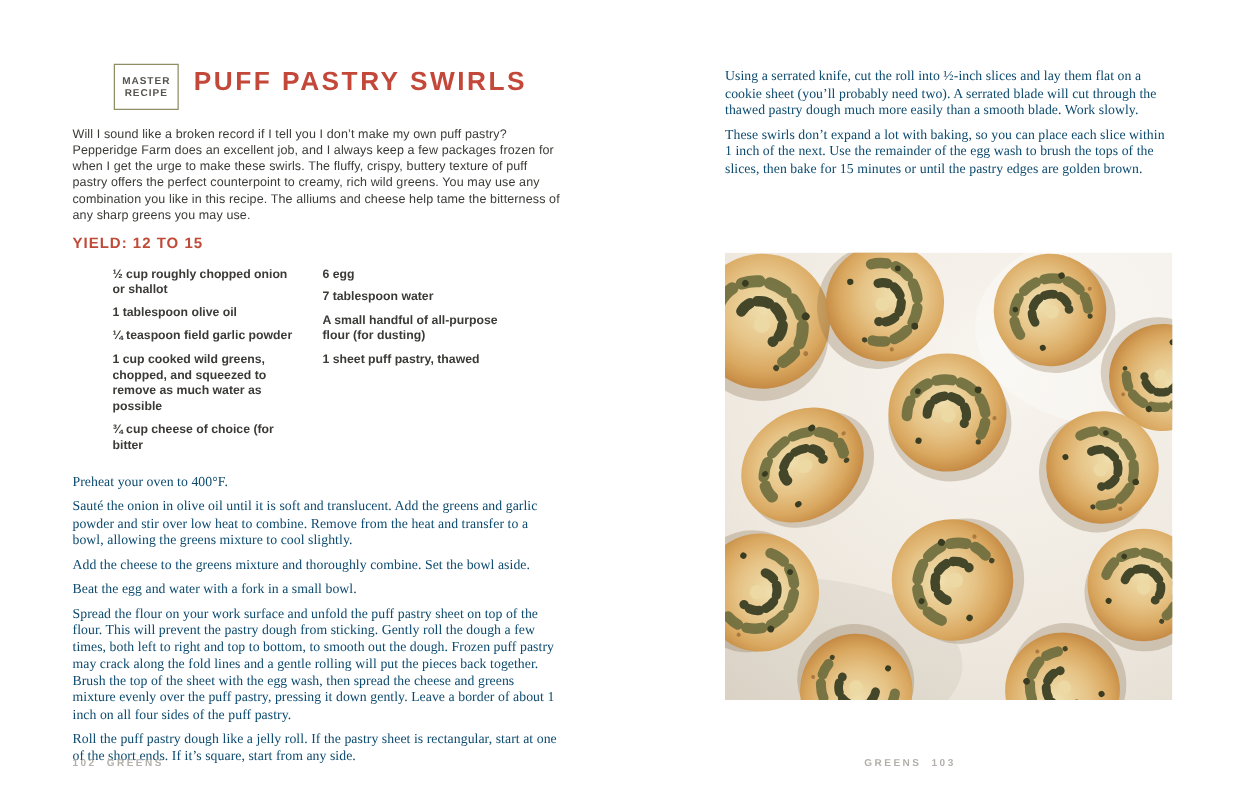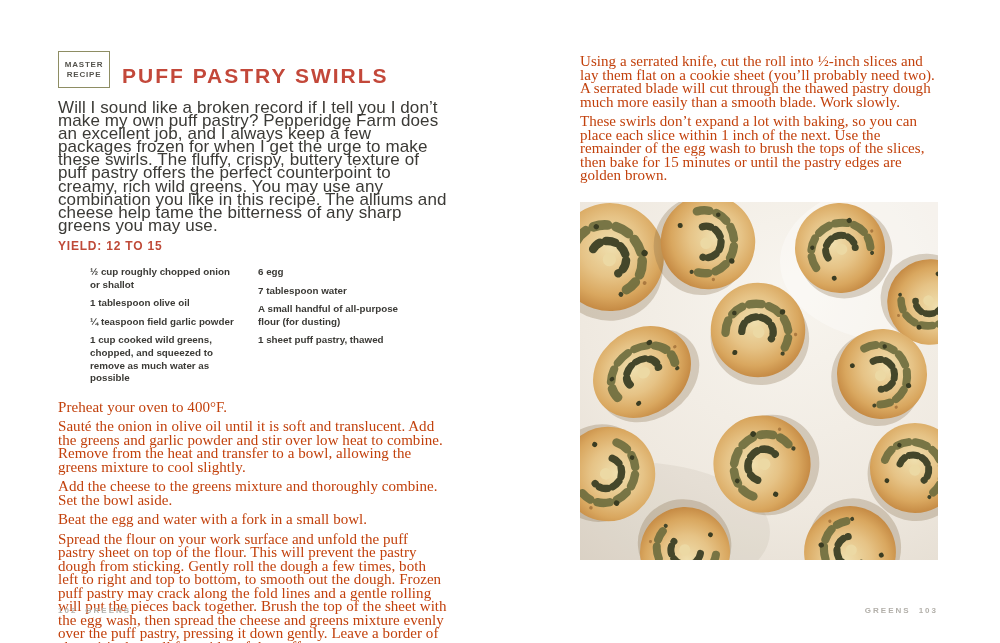--- a/index.html
+++ b/index.html
@@ -4,66 +4,66 @@
 <style>
   * { margin:0; padding:0; box-sizing:border-box; }
   html,body { background:#ffffff; }
   .spread {
     position:relative; width:1000px; height:643px;
     background:#ffffff; overflow:hidden;
     font-family:"Liberation Sans", sans-serif;
   }
   
   .left-page { position:absolute; left:58px; top:48px; width:390px; }
-  .recipe-header { display:flex; align-items:flex-end; }
+  .recipe-header { display:flex; align-items:flex-start;margin-left:33px; }
   .badge {
     width:52px; height:37px; border:1.5px solid #8e8d63;
     display:flex; flex-direction:column; align-items:center; justify-content:center;
     margin-top:3px; flex:0 0 auto;
   }
   .badge span {
     font-size:8px; font-weight:bold; letter-spacing:0.8px; color:#55544e; line-height:10px;
   }
   .title {
     font-size:21px; font-weight:bold; letter-spacing:2px; color:#c3483a;
     margin-left:12px; padding-top:6px; white-space:nowrap;
   }
   .intro {
-    margin-top:13px; font-size:17px; line-height:13.1px; color:#3b3a36;
+    margin-top:13px; font-size:10px; line-height:13.1px; color:#3b3a36;
     letter-spacing:0.1px;
   }
   .yield {
     margin-top:7px; font-size:12px; font-weight:bold; letter-spacing:0.8px; color:#bf4a38;
   }
   .ingredients { display:flex; margin:13px 0 0 32px; }
   .ing-col1 { width:152px; margin-right:16px; }
   .ing-col2 { width:150px; }
   .ingredients p {
     font-size:9.8px; font-weight:bold; color:#3b3a36; line-height:12.6px; margin-bottom:6px;
   }
   .steps { margin-top:10px; font-family:"Liberation Serif", serif; }
   .steps p {
-    font-size:15px; line-height:13.5px; color:#c2410c; margin-bottom:6px;
+    font-size:11px; line-height:13.5px; color:#0c4a6e; margin-bottom:6px;
     letter-spacing:0.05px;
   }
   
   .right-page { position:absolute; left:580px; top:55px; width:360px; }
   .right-page .steps { margin-top:0; }
   .photo {
     position:absolute; left:580px; top:202px; width:358px; height:358px;
     overflow:hidden;
   }
   .photo svg { display:block; }
   
   .footer {
     position:absolute; top:606px; font-size:8px; font-weight:bold;
     letter-spacing:2px; color:#b3b0aa;
   }
   .footer-left { left:58px; }
-  .footer-right { left:580px; width:358px; text-align:right; }
+  .footer-right { left:549px; width:358px; text-align:center; }
   .footer .num-gap { display:inline-block; width:8px; }
 </style>
 </head>
 <body>
 
 <div class="spread">
 
   <section class="left-page">
     <div class="recipe-header">
       <div class="badge">
@@ -76,20 +76,21 @@
     <p class="intro">Will I sound like a broken record if I tell you I don’t make my own puff pastry? Pepperidge Farm does an excellent job, and I always keep a few packages frozen for when I get the urge to make these swirls. The fluffy, crispy, buttery texture of puff pastry offers the perfect counterpoint to creamy, rich wild greens. You may use any combination you like in this recipe. The alliums and cheese help tame the bitterness of any sharp greens you may use.</p>
 
     <p class="yield">YIELD: 12 TO 15</p>
 
     <div class="ingredients">
       <div class="ing-col1">
           <p>½ cup roughly chopped onion or shallot</p>
           <p>1 tablespoon olive oil</p>
           <p>¼ teaspoon field garlic powder</p>
           <p>1 cup cooked wild greens, chopped, and squeezed to remove as much water as possible</p>
+          <p>¾ cup cheese of choice (for bitter</p>
         </div>
       <div class="ing-col2">
           <p>6 egg</p>
           <p>7 tablespoon water</p>
           <p>A small handful of all-purpose flour (for dusting)</p>
           <p>1 sheet puff pastry, thawed</p>
         </div>
     </div>
 
     <div class="steps">

